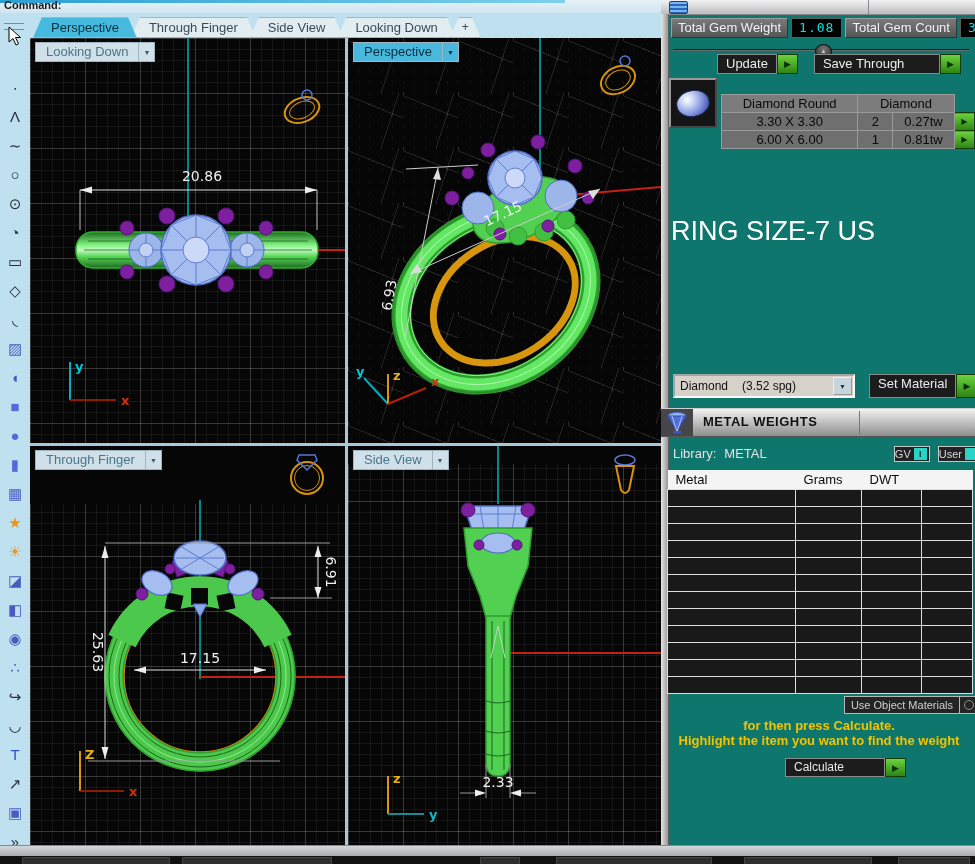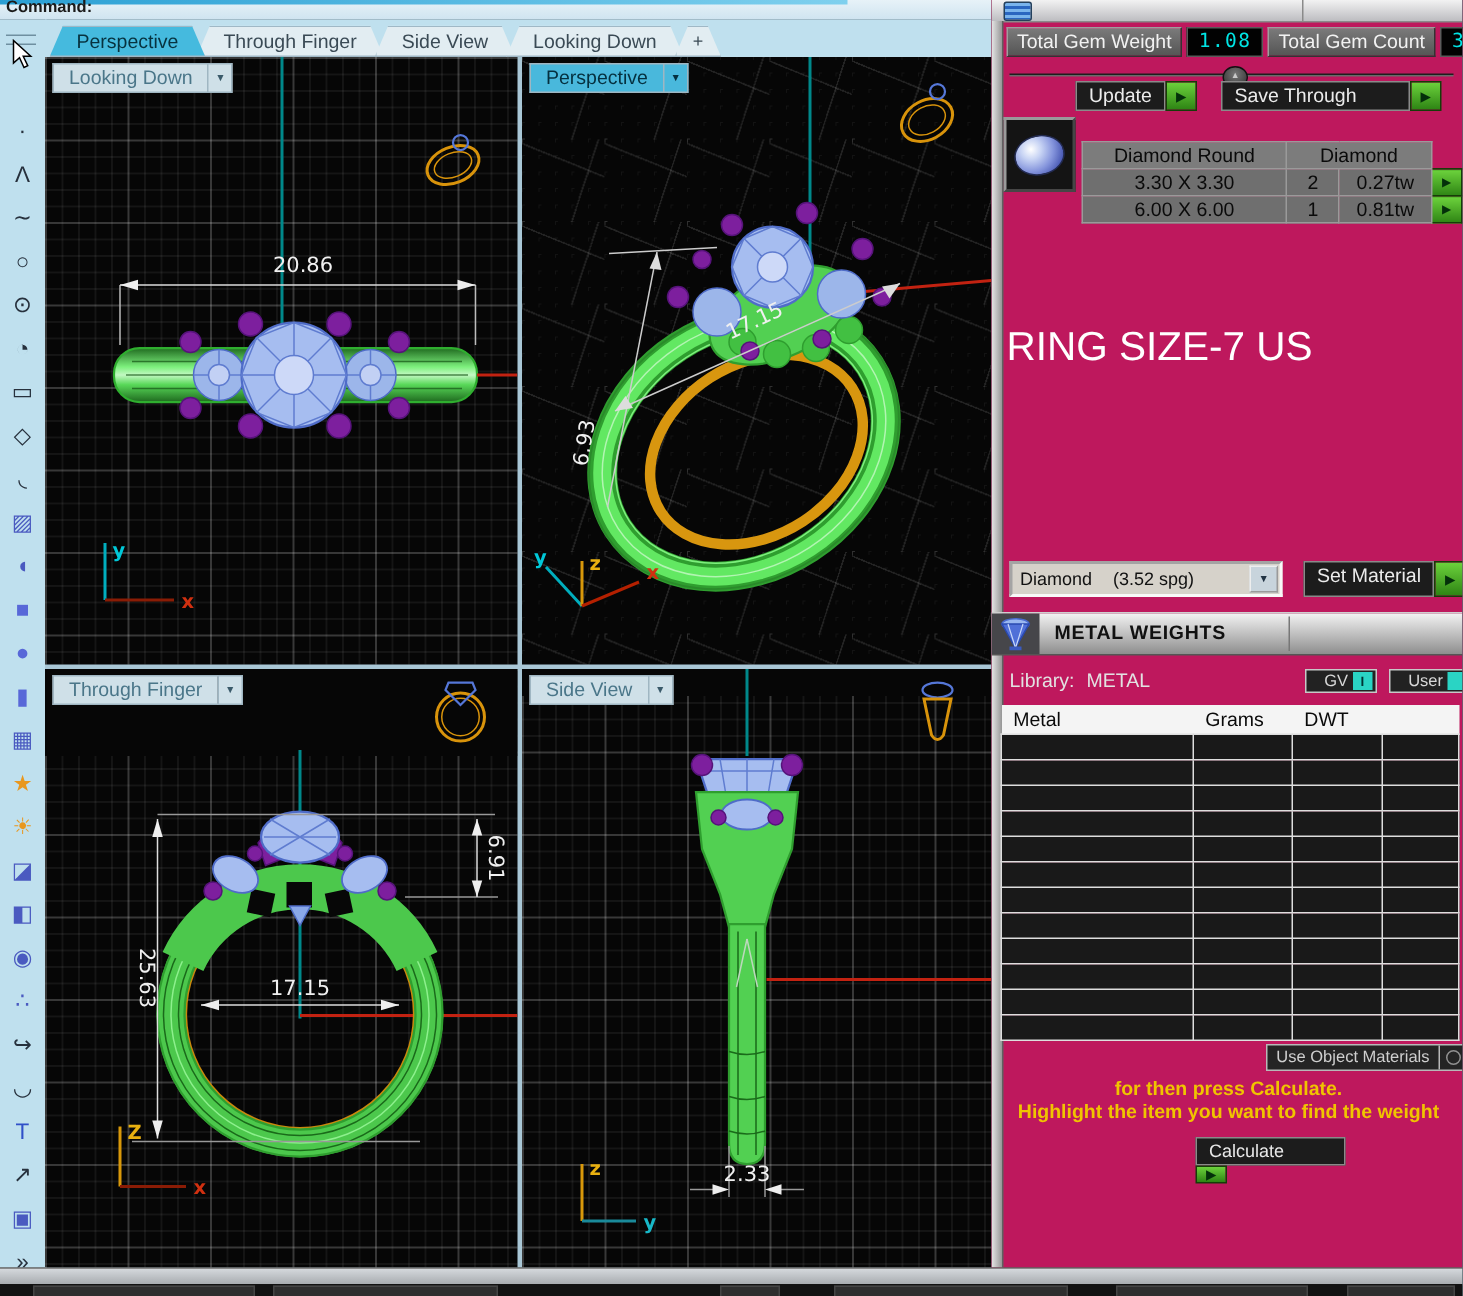--- a/index.html
+++ b/index.html
@@ -55,21 +55,21 @@
   .vp-label .txt{background:#cfe0e8;color:#4a7689;padding:1px 10px 2px;border:1px solid #9fb6c2;border-right:none;}
   .vp-label .arr{background:#cfe0e8;border:1px solid #9fb6c2;width:15px;display:flex;
     align-items:center;justify-content:center;font-size:7px;color:#3a5a6a;}
   .vp-label.active .txt{background:#49b8dc;color:#05303f;}
   .vp-label.active .arr{background:#49b8dc;color:#05303f;}
   svg text{font-family:"DejaVu Sans",sans-serif;}
   .dim{fill:#f0f0f0;font-size:14px;}
   .axis-lab{font-size:13px;font-weight:bold;}
 
   
-  .right-panel{position:absolute;left:661px;top:0;width:314px;height:845px;background:#be185d;overflow:hidden;}
+  .right-panel{position:absolute;left:661px;top:0;width:314px;height:845px;background:#0f766e;overflow:hidden;}
   .rp-topstrip{position:absolute;left:0;top:0;width:314px;height:14px;
     background:linear-gradient(#f2f2f2,#bdbdc1);border-bottom:1px solid #8a8a8a;}
   .rp-topstrip .seam{position:absolute;left:207px;top:0;width:1px;height:14px;background:#8a8a8a;}
   .rp-tab-icon{position:absolute;left:8px;top:1px;width:17px;height:11px;border:1px solid #24405c;border-radius:2px;
     background:repeating-linear-gradient(#7ab4ec 0 2px,#2a66c0 2px 4px);}
   .rp-splitter{position:absolute;left:0;top:14px;width:7px;height:831px;
     background:linear-gradient(90deg,#e6e6e6,#969696);border-right:1px solid #606060;}
   .rp-body{position:absolute;left:8px;top:14px;width:306px;height:831px;}
 
   .raised{background:linear-gradient(#7a7a7a,#555);border:1px solid;border-color:#9e9e9e #333 #333 #9e9e9e;
@@ -119,40 +119,40 @@
   .mw-header{position:absolute;left:-8px;top:394px;width:314px;height:27px;
     background:linear-gradient(#f2f2f2,#8e8e8e);border-top:1px solid #cfcfcf;border-bottom:1px solid #555;}
   .mw-icon-box{position:absolute;left:0;top:0;width:32px;height:27px;background:#46464a;
     display:flex;align-items:center;justify-content:center;}
   .mw-title{position:absolute;left:42px;top:5px;font-size:13px;font-weight:bold;color:#111;letter-spacing:.5px;}
   .mw-header .seam{position:absolute;left:198px;top:2px;width:1px;height:23px;background:#777;}
 
   .lib-row{position:absolute;left:4px;top:432px;width:300px;display:flex;align-items:flex-start;font-size:13px;color:#e2e2e2;}
   .lib-row .libv{margin-left:8px;}
   .toggle{display:flex;align-items:center;border:1px solid #c8c8c8;background:#222;color:#d8d8d8;
-    font-size:11px;padding:1px 2px 1px 12px;gap:3px;margin-left:8px;}
+    font-size:11px;padding:1px 2px 1px 0;gap:3px;margin-left:8px;}
   .tog-ind{width:13px;height:12px;background:#2ad4c4;color:#033;font-size:9px;font-weight:bold;
     text-align:center;line-height:12px;}
   .lib-spacer{flex:1;}
 
   table.metal-table{position:absolute;left:-2px;top:456px;border-collapse:collapse;font-size:13px;}
   table.metal-table th{background:#f4f4f4;color:#0a0a0a;font-weight:normal;text-align:left;
     height:19px;padding:0 4px 0 8px;border:none;}
   table.metal-table td{background:#191919;border:1px solid #dedede;height:16px;padding:0;}
   .mc1{width:150px;}.mc2{width:60px;}.mc3{width:56px;}.mc4{width:54px;}
 
   .uom{position:absolute;right:-4px;top:682px;display:flex;align-items:center;
     border:1px solid #b8b8b8;background:#242424;color:#cfcfcf;font-size:11px;height:16px;}
   .uom .uom-lab{padding:0 6px;}
   .uom .uom-cell{border-left:1px solid #b8b8b8;width:18px;height:16px;display:flex;align-items:center;justify-content:center;}
   .uom .circ{width:8px;height:8px;border:1px solid #909090;border-radius:50%;}
 
   .instruction{position:absolute;left:0;top:704px;width:300px;text-align:center;
     color:#f0c400;font-weight:bold;font-size:13px;line-height:15px;}
-  .calc-row{position:absolute;left:128px;top:744px;display:flex;flex-direction:column;}
+  .calc-row{position:absolute;left:116px;top:744px;display:flex;}
   .calc-row .dk-btn{width:82px;font-size:12px;color:#e8e8e8;}
 
   
   .status-strip{position:absolute;left:0;top:845px;width:975px;height:11px;
     background:linear-gradient(#d4d8dc,#a4a8ac);border-top:1px solid #888;}
   .taskbar{position:absolute;left:0;top:856px;width:975px;height:8px;background:#121212;}
   .tk{position:absolute;top:1px;height:6px;background:#2e2e2e;border:1px solid #454545;}
 </style>
 </head>
 <body>

